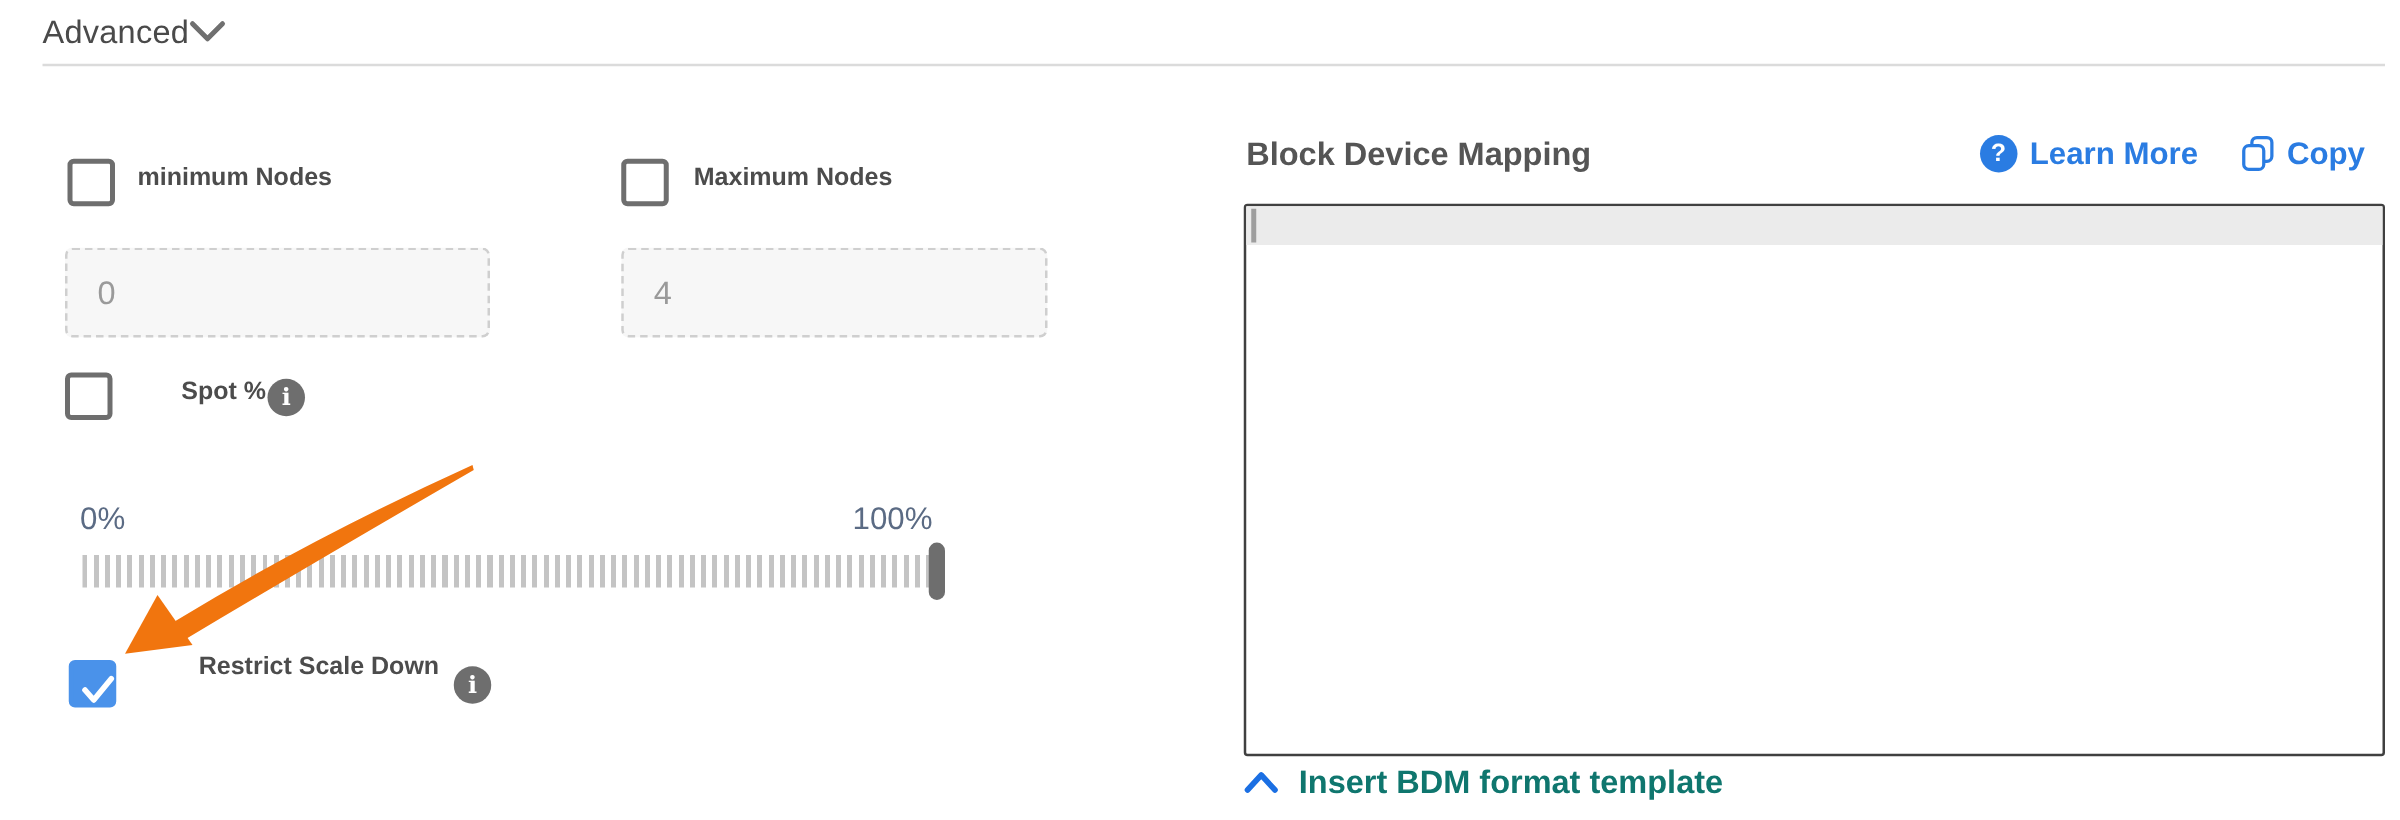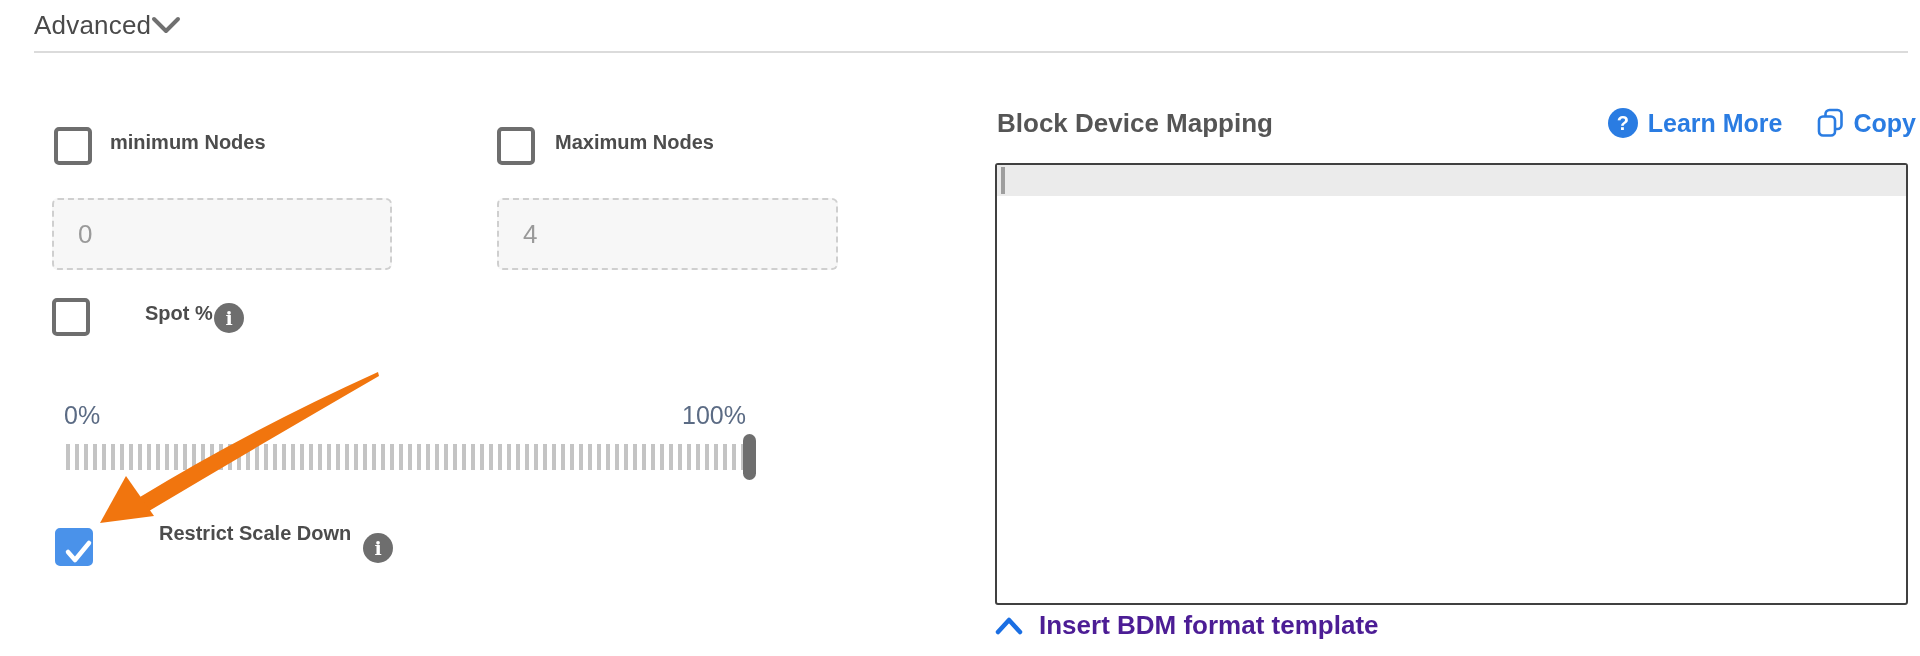--- a/index.html
+++ b/index.html
@@ -35,37 +35,37 @@
         display:flex; justify-content:space-between; font-size:25px; color:#5b6b84; }
   .slider-track { position:absolute; left:66px; top:444px; width:688px; height:26px;
         background:repeating-linear-gradient(to right, #c4c4c4 0 4px, transparent 4px 9px); cursor:pointer; }
   .slider-handle { position:absolute; right:-2px; top:-10px; width:13px; height:46px;
         background:#6e6e6e; border-radius:7px; cursor:grab; }
 
   
   .annot-arrow { position:absolute; left:88px; top:356px; width:305px; height:180px; pointer-events:none; }
 
   
-  .bdm-header { position:absolute; left:997px; right:4px; top:103px; height:40px;
+  .bdm-header { position:absolute; left:997px; right:28px; top:103px; height:40px;
         display:flex; align-items:center; justify-content:space-between;text-align:right; }
   .bdm-title { font-size:26px; font-weight:600; color:#555555; }
   .bdm-links { display:flex; align-items:center; gap:34px; }
   .link-item { display:flex; align-items:center; gap:10px; cursor:pointer; }
   .link-text { font-size:25px; font-weight:600; color:#2a7ce2; }
   .q-icon { width:30px; height:30px; border-radius:50%; background:#2a7ce2; color:#fff;
         display:flex; align-items:center; justify-content:center; font-size:20px; font-weight:700; }
 
   .editor { position:absolute; left:995px; top:163px; width:913px; height:442px;
         border:2px solid #404040; border-radius:3px; background:#fff; cursor:text; }
   .active-line { position:absolute; left:0; top:0; width:100%; height:31px; background:#ebebeb; }
   .text-cursor { position:absolute; left:4px; top:2px; width:4px; height:27px; background:#9e9e9e; }
 
   .insert-link { position:absolute; left:995px; top:610px; display:flex; align-items:center;
         gap:16px; cursor:pointer; }
-  .insert-text { font-size:26px; font-weight:600; color:#4c1d95; }
+  .insert-text { font-size:26px; font-weight:600; color:#0f766e; }
 </style>
 </head>
 <body>
 
 <div class="page">
 
   <div class="adv-header">
     <div class="adv-title">Advanced</div>
     <svg class="adv-chevron" viewBox="0 0 30 20">
       <polyline points="3,3 15,15 27,3" fill="none" stroke="#707070" stroke-width="4" stroke-linecap="round" stroke-linejoin="round"></polyline>

